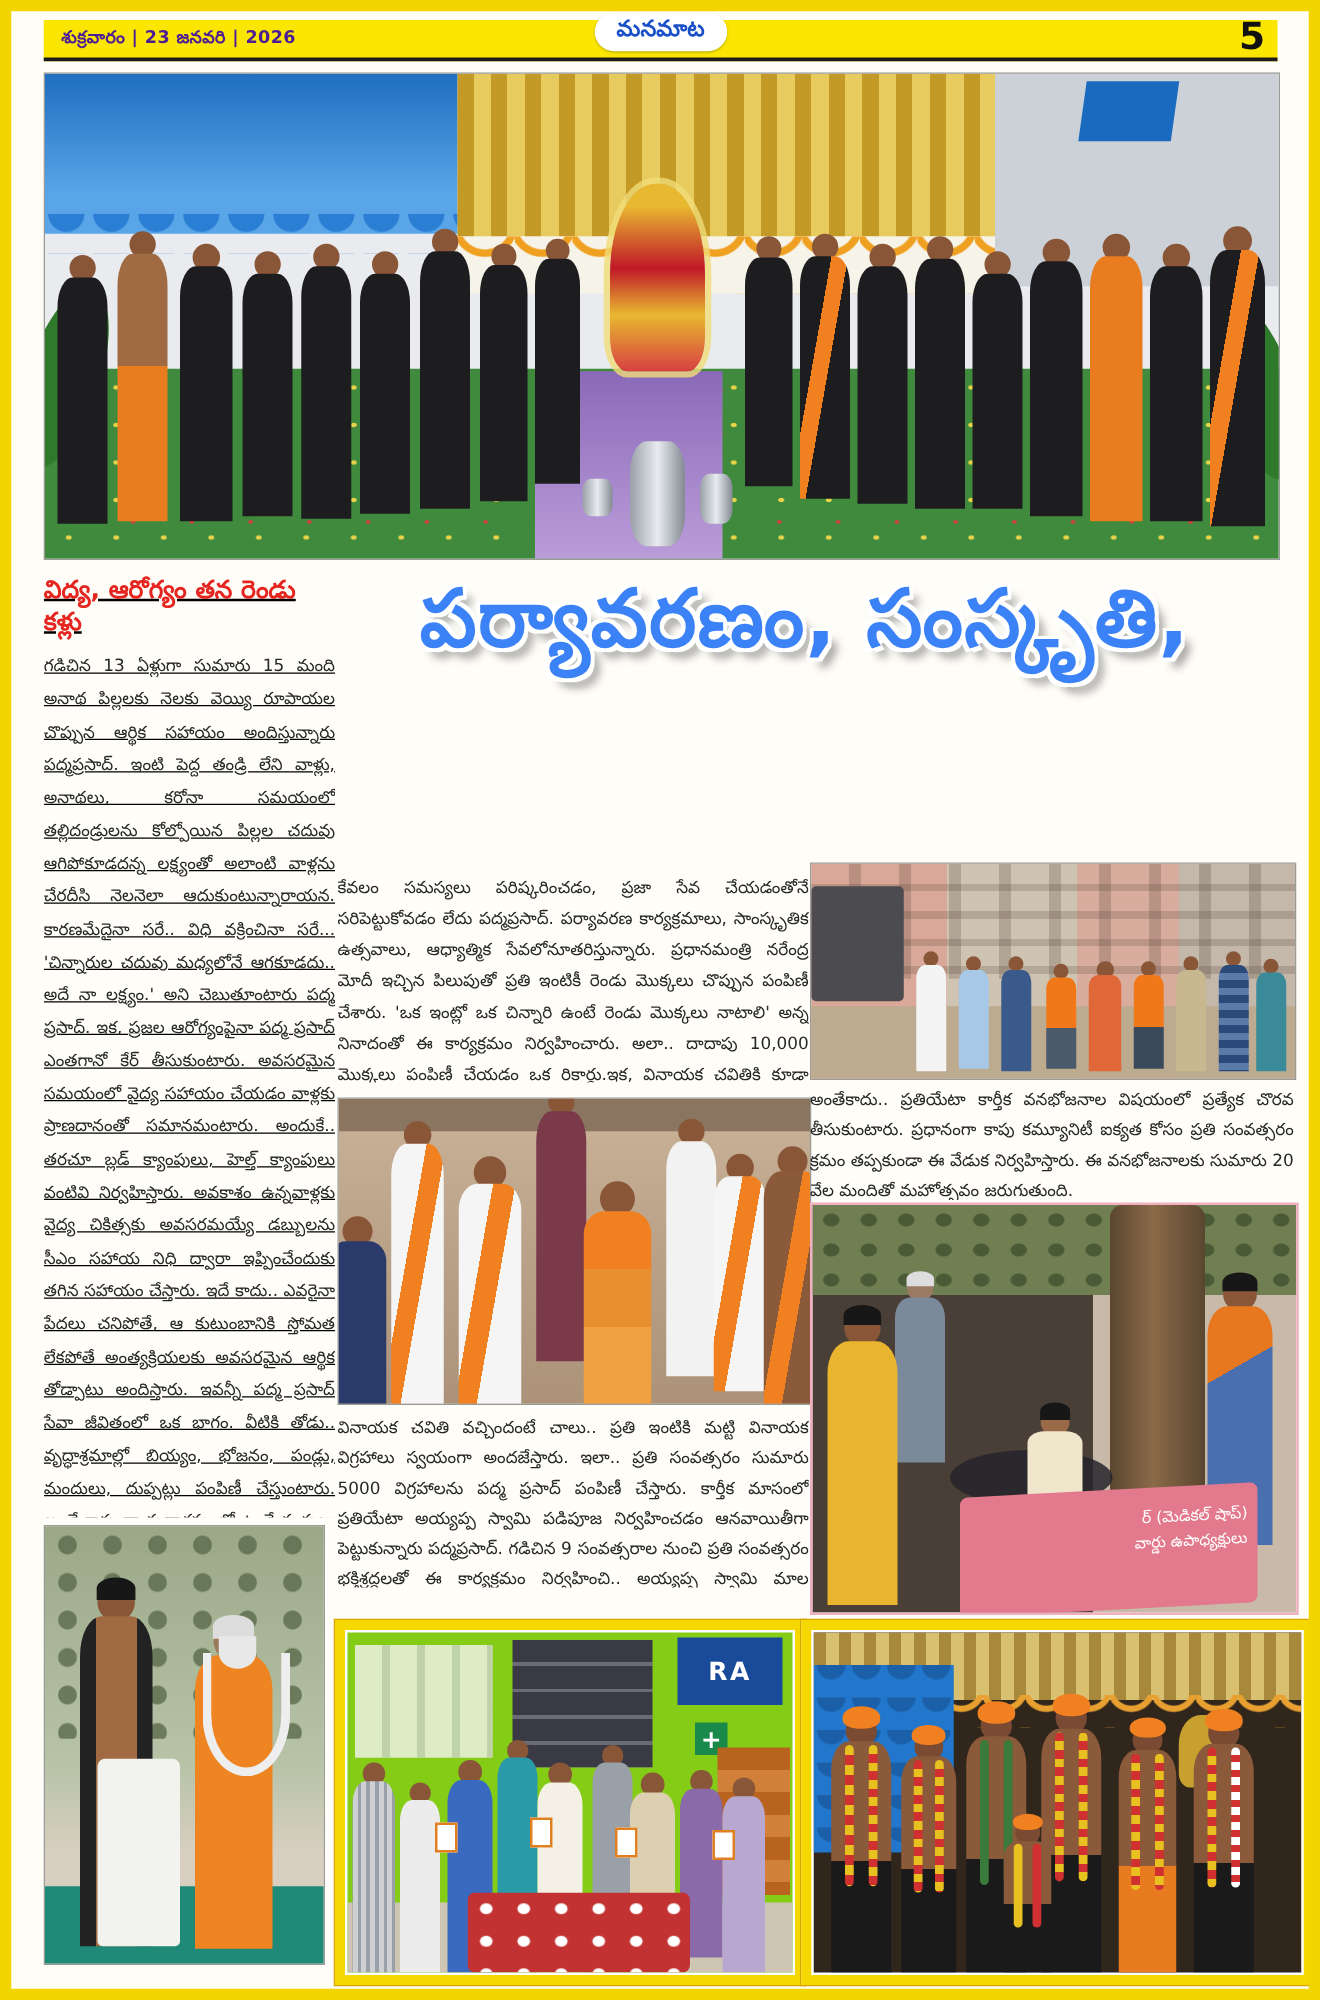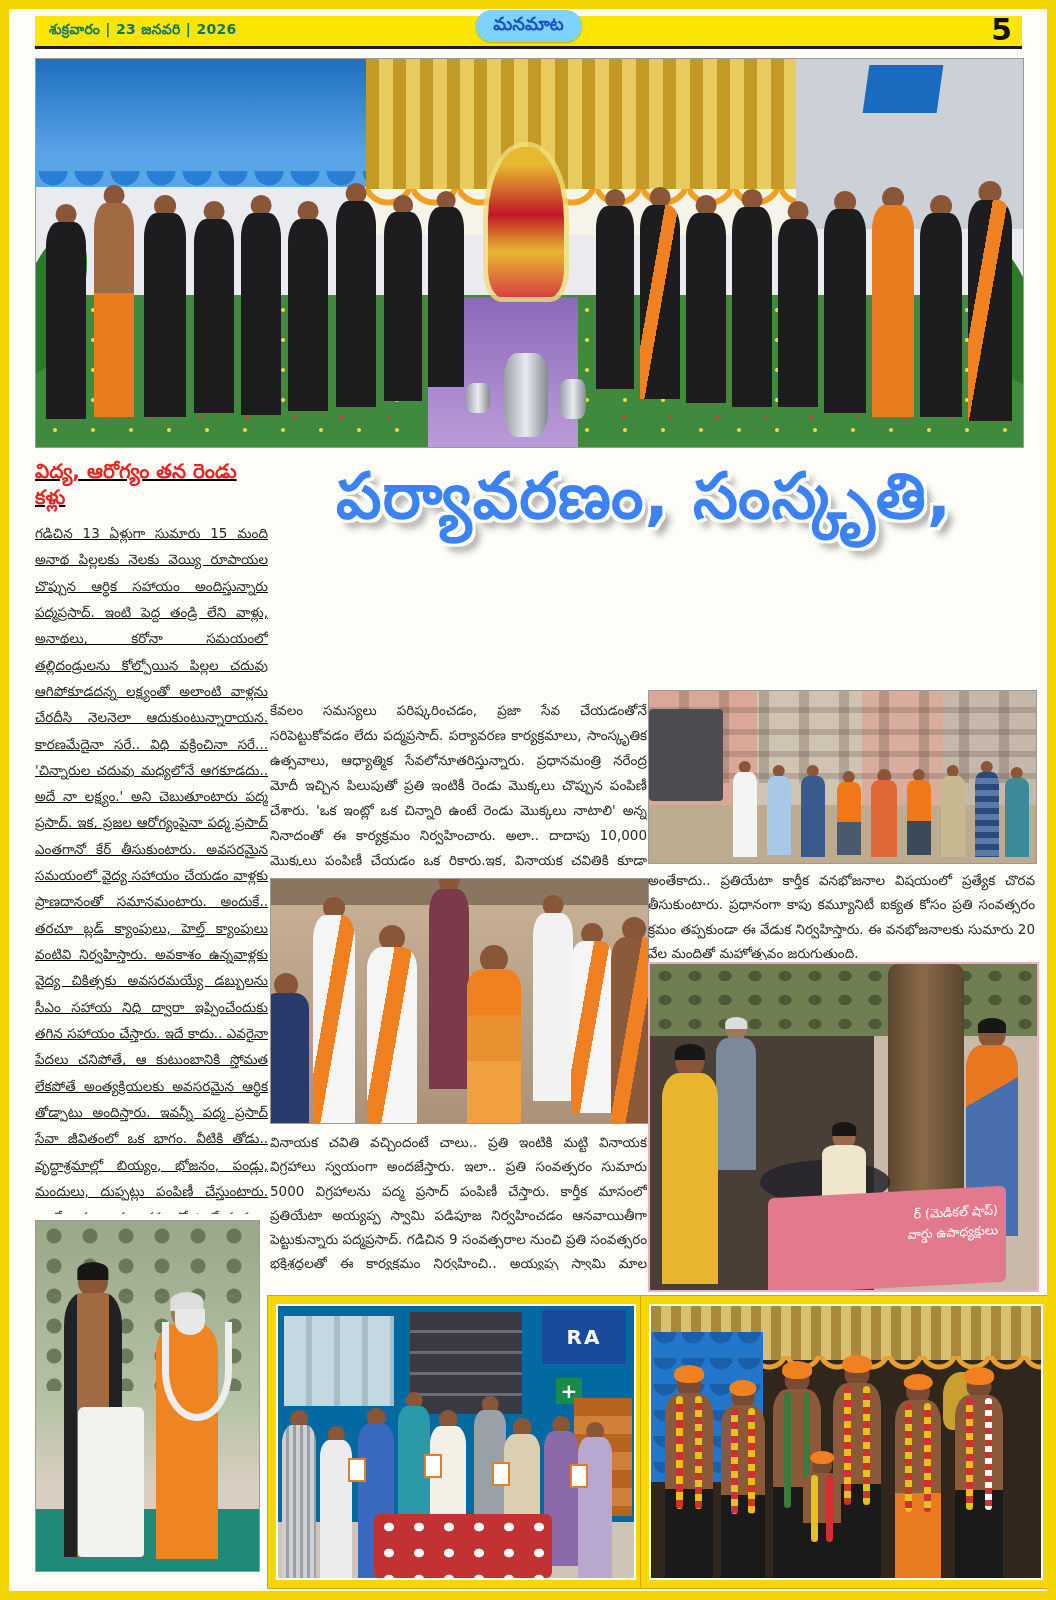--- a/index.html
+++ b/index.html
@@ -3,22 +3,22 @@
 <meta charset="utf-8">
 <style>
   html,body{margin:0;padding:0;background:#888;}
   .page{position:relative;width:1056px;height:1600px;margin:0 auto;background:#fffdf8;
         font-family:"DejaVu Sans","Liberation Sans",sans-serif;overflow:hidden;}
   .page-frame{position:absolute;inset:0;border:9px solid #f2d500;pointer-events:none;z-index:50;}
 
   
   .topbar{position:absolute;left:35px;top:16px;width:987px;height:30px;background:#fae600;
           border-bottom:3px solid #1c1c1c;display:flex;align-items:center;z-index:5;}
-  .topbar .date{margin-left:14px;font-size:14px;font-weight:bold;color:#0f766e;letter-spacing:.3px;}
-  .masthead-pill{position:absolute;left:50%;top:-6px;transform:translateX(-50%);background:#7dd3fc;
+  .topbar .date{margin-left:14px;font-size:14px;font-weight:bold;color:#4c1d95;letter-spacing:.3px;}
+  .masthead-pill{position:absolute;left:50%;top:-6px;transform:translateX(-50%);background:#ffffff;
           border-radius:16px;padding:3px 18px;box-shadow:0 1px 2px rgba(0,0,0,.25);}
   .masthead-pill span{font-size:18px;font-weight:bold;color:#1a50c8;}
   .pagenum{position:absolute;right:10px;top:-4px;font-size:30px;font-weight:900;color:#111;}
 
   
   .photo{position:absolute;overflow:hidden;border:1px solid #9a9a96;background:#ccc;}
   .photo *{position:absolute;}
   .yframe{position:absolute;border:8px solid #f5d702;background:#fff;box-shadow:0 0 0 1px #d8a400;}
   .yframe .photo{position:absolute;inset:2px;border:none;width:auto;height:auto;}
 
@@ -99,21 +99,21 @@
       background-image:radial-gradient(#4a5a36 0 6px,transparent 7px);background-size:30px 24px;}
   .be-tree{left:238px;top:0;width:76px;height:236px;border-radius:10px;
       background:linear-gradient(90deg,#5a4630,#8a6a48 45%,#5a4630);}
   .be-bikes{left:110px;bottom:86px;width:130px;height:44px;background:#24242a;border-radius:50%;opacity:.85;}
   .be-bench{left:118px;bottom:2px;width:238px;height:96px;background:#e2798c;border-radius:6px;
       transform:skewY(-3deg);z-index:4;color:#fff;font-size:12.5px;line-height:1.6;padding:14px 8px 0 60px;
       box-sizing:border-box;text-align:right;}
 
   
   .bkf{left:268px;top:1296px;width:360px;height:276px;}
-  .bk{background:#0369a1;}
+  .bk{background:#84cc16;}
   .bk-open{left:132px;top:6px;width:112px;height:102px;background:#3a3a44;
       background-image:repeating-linear-gradient(transparent 0 18px,rgba(255,255,255,.25) 18px 21px);}
   .bk-posters{left:6px;top:10px;width:110px;height:90px;
       background-image:repeating-linear-gradient(90deg,#f4f4f0 0 22px,#cfd4cc 22px 28px),
                        repeating-linear-gradient(#f4f4f0 0 20px,#cfd4cc 20px 26px);opacity:.8;}
   .bk-sign{right:8px;top:4px;width:84px;height:54px;background:#1a4a9a;color:#fff;font-weight:900;
       font-size:20px;display:flex;align-items:center;justify-content:center;letter-spacing:2px;}
   .bk-cross{right:52px;top:72px;width:26px;height:26px;background:#1a8a4a;}
   .bk-cross::after{content:"+";position:absolute;inset:0;color:#fff;font-size:20px;font-weight:900;
       display:flex;align-items:center;justify-content:center;}

